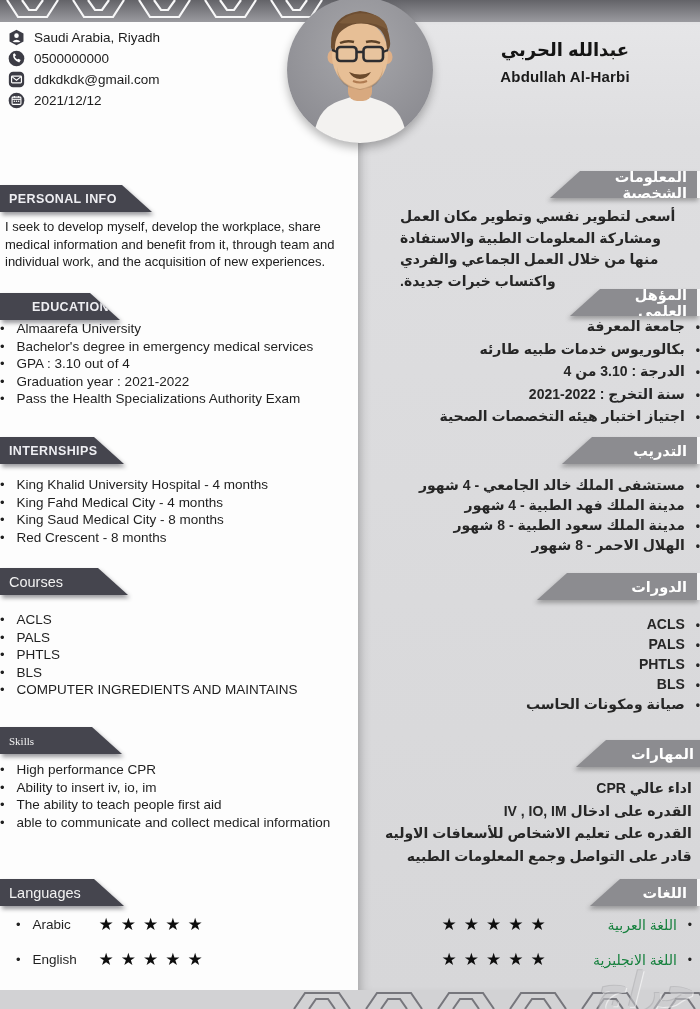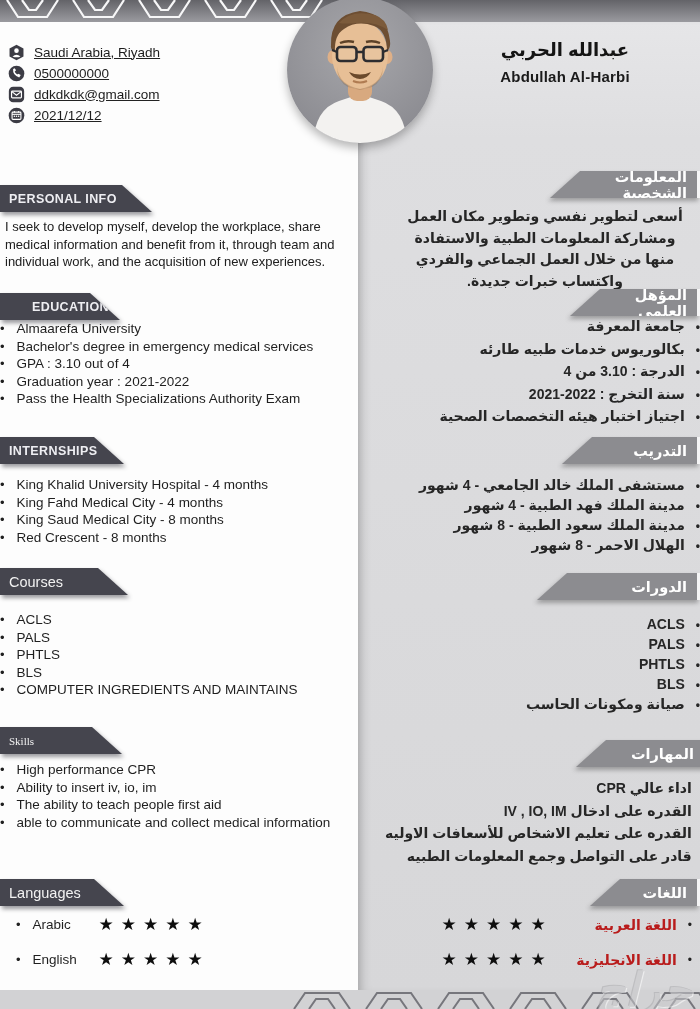--- a/index.html
+++ b/index.html
@@ -27,21 +27,21 @@
   }
   .bottom-band svg{position:absolute;right:0;bottom:0;}
   .watermark{
     position:absolute;right:8px;bottom:-8px;z-index:3;
     font-size:46px;font-weight:bold;font-style:italic;
     color:#c9c9cc;opacity:.55;letter-spacing:2px;
     text-shadow:1px 1px 0 #ffffff, -1px -1px 0 #aaaaad;
     direction:rtl;
   }
   
-  .contact{position:absolute;left:8px;top:42px;z-index:6;text-decoration:underline;}
+  .contact{position:absolute;left:8px;top:27px;z-index:6;}
   .c-row{display:flex;align-items:center;height:20px;margin-bottom:1px;}
   .c-row svg{flex:0 0 17px;margin-right:9px;}
   .c-text{font-size:13.5px;color:#1c1c1c;}
   
   .photo{
     position:absolute;left:287px;top:-3px;width:146px;height:146px;z-index:7;
     border-radius:50%;overflow:hidden;
     box-shadow:0 5px 10px rgba(0,0,0,.28);
   }
   
@@ -63,39 +63,39 @@
   .banner-l.serif{font-family:"Liberation Serif","DejaVu Serif",serif;font-size:11px;font-weight:400;color:#f4f4f4;}
   .banner-r{
     background:#8c8c90;color:#ffffff;height:27px;box-sizing:border-box;
     display:flex;align-items:center;padding:0 10px 0 34px;
     clip-path:polygon(30px 0,100% 0,100% 100%,0 100%);
     border-right:3px solid #f5f5f6;
     font-size:14.5px;font-weight:bold;
   }
   
   .para-l{font-size:13px;line-height:17.6px;color:#202020;padding:6px 16px 0 5px;}
-  .para-r{font-size:14px;line-height:21.5px;font-weight:bold;color:#262626;padding:8px 10px 0 42px;text-align:center;}
+  .para-r{font-size:14px;line-height:21.5px;font-weight:bold;color:#262626;padding:8px 10px 0 42px;text-align:left;}
   ul.list{list-style:none;margin:0;padding:0;}
   .list-l{padding:9px 4px 0 16px;}
   .list-l li{display:flex;align-items:baseline;font-size:13.5px;line-height:17.5px;color:#1f1f1f;}
   .list-l .blt{margin-right:12px;font-size:13px;}
   .list-r{padding:13px 8px 0 10px;}
   .list-r li{display:flex;align-items:baseline;font-size:14px;font-weight:bold;color:#262626;}
   .list-r .blt{margin-left:11px;font-size:12px;}
   .lh21 li{line-height:21.5px;}
   .lh19 li{line-height:19px;}
   
   .lang-rows{padding-top:8px;}
   .rating-row{display:flex;align-items:center;margin-bottom:14px;}
   .lang-rows-l{padding-left:16px;}
   .lang-rows-l .blt{margin-right:12px;font-size:13px;}
   .lang-rows-l .lang-label{font-size:13.5px;color:#1f1f1f;min-width:54px;}
   .lang-rows-r{padding-right:8px;}
   .lang-rows-r .blt{margin-left:11px;font-size:12px;}
-  .lang-rows-r .lang-label{font-size:14px;font-weight:bold;color:#b91c1c;min-width:112px;}
+  .lang-rows-r .lang-label{font-size:14px;font-weight:normal;color:#15803d;min-width:112px;}
   .stars{font-size:17px;letter-spacing:7px;color:#0e0e0e;margin-inline-start:12px;white-space:nowrap;}
 </style>
 </head>
 <body>
 
 <div class="page">
 
   <div class="right-col"></div>
 
   <div class="top-band">

